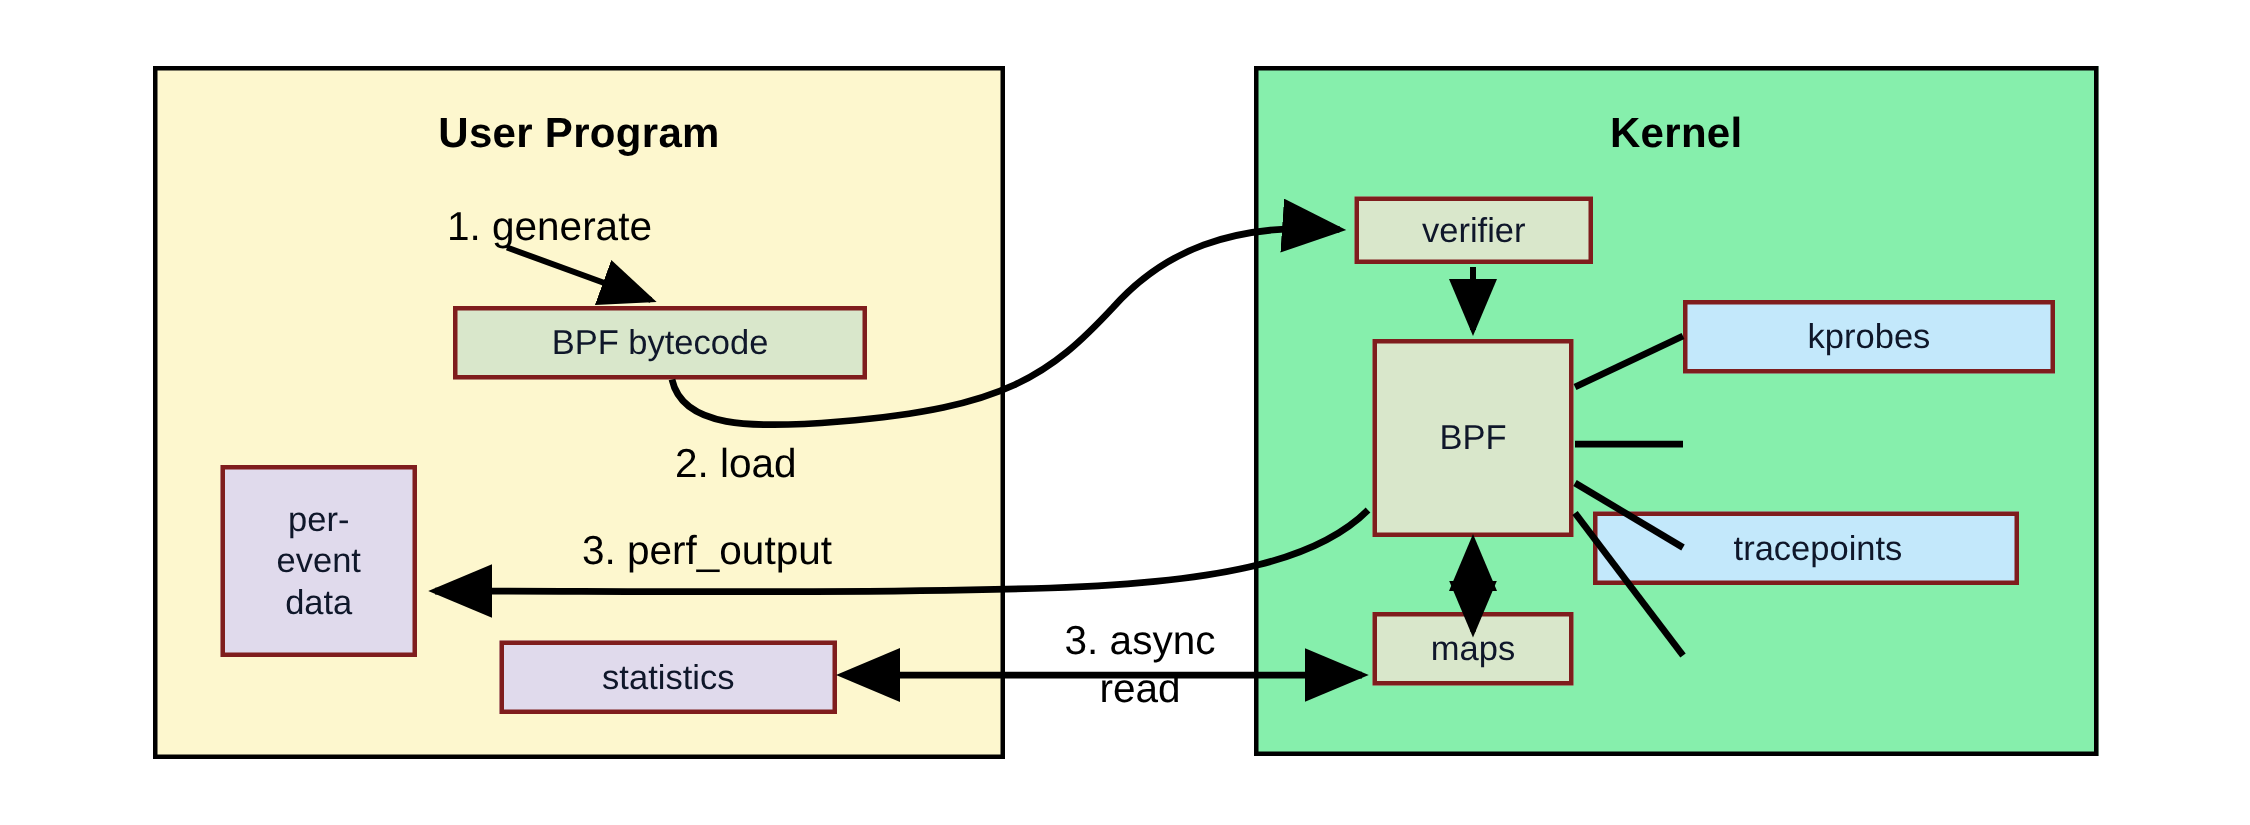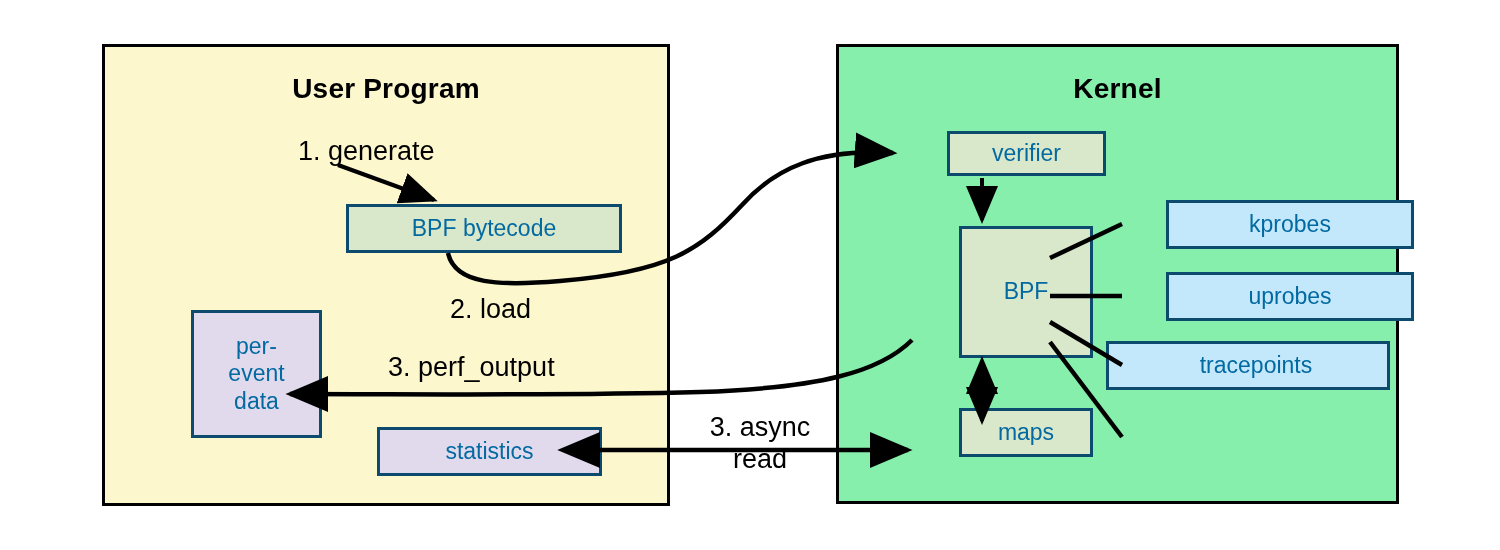--- a/index.html
+++ b/index.html
@@ -41,30 +41,29 @@
     left: 0;
     right: 0;
     text-align: center;
     font-weight: bold;
     font-size: 28px;
     color: #000;
     letter-spacing: 0.2px;
   }
   .node {
     position: absolute;
-    border: 3px solid #0c4a6e;
+    border: 3px solid #7f1d1d;
     box-sizing: border-box;
     display: flex;
     align-items: center;
     justify-content: center;
     text-align: center;
     font-size: 23px;
-    color: #0369a1;
+    color: #0f172a;
     line-height: 1.18;
-    margin-left: 44px;
   }
   .green { background: #d9e7cb; }
   .purple { background: #e0daec; }
   .blue   { background: #c3e8fb; }
 
   .edge-label {
     position: absolute;
     font-size: 27px;
     color: #000000;
     white-space: pre;
@@ -104,21 +103,20 @@
   <div class="node purple" style="left:333px; top:427px; width:225px; height:49px;">statistics</div>
 
   <div class="node green" style="left:903px; top:131px; width:159px; height:45px;">verifier</div>
 
   <div class="node green" style="left:915px; top:226px; width:134px; height:132px;">BPF</div>
 
   <div class="node green" style="left:915px; top:408px; width:134px; height:49px;">maps</div>
 
   <div class="node blue" style="left:1122px; top:200px; width:248px; height:49px;">kprobes</div>
 
-  <div class="node blue" style="left:1122px; top:272px; width:248px; height:49px;">uprobes</div>
 
   <div class="node blue" style="left:1062px; top:341px; width:284px; height:49px;padding-left:16px;">tracepoints</div>
 
 
   <div class="edge-label" style="left:298px; top:135px;">1. generate</div>
 
   <div class="edge-label" style="left:450px; top:293px;">2. load</div>
 
   <div class="edge-label" style="left:388px; top:351px;">3. perf_output</div>
 

